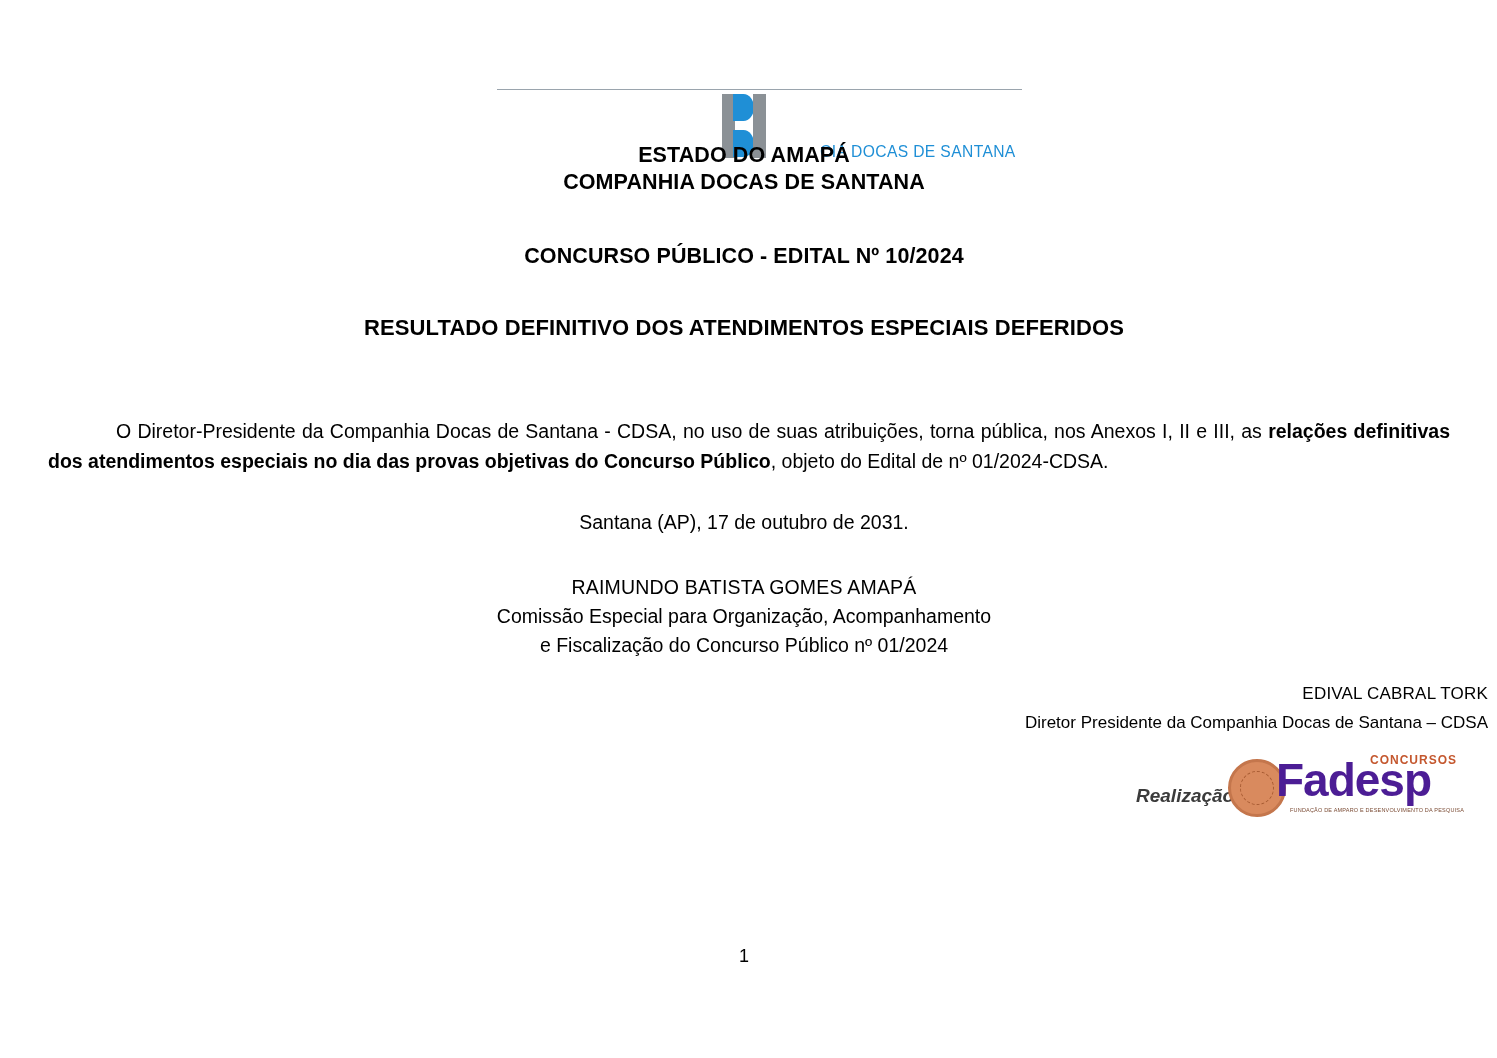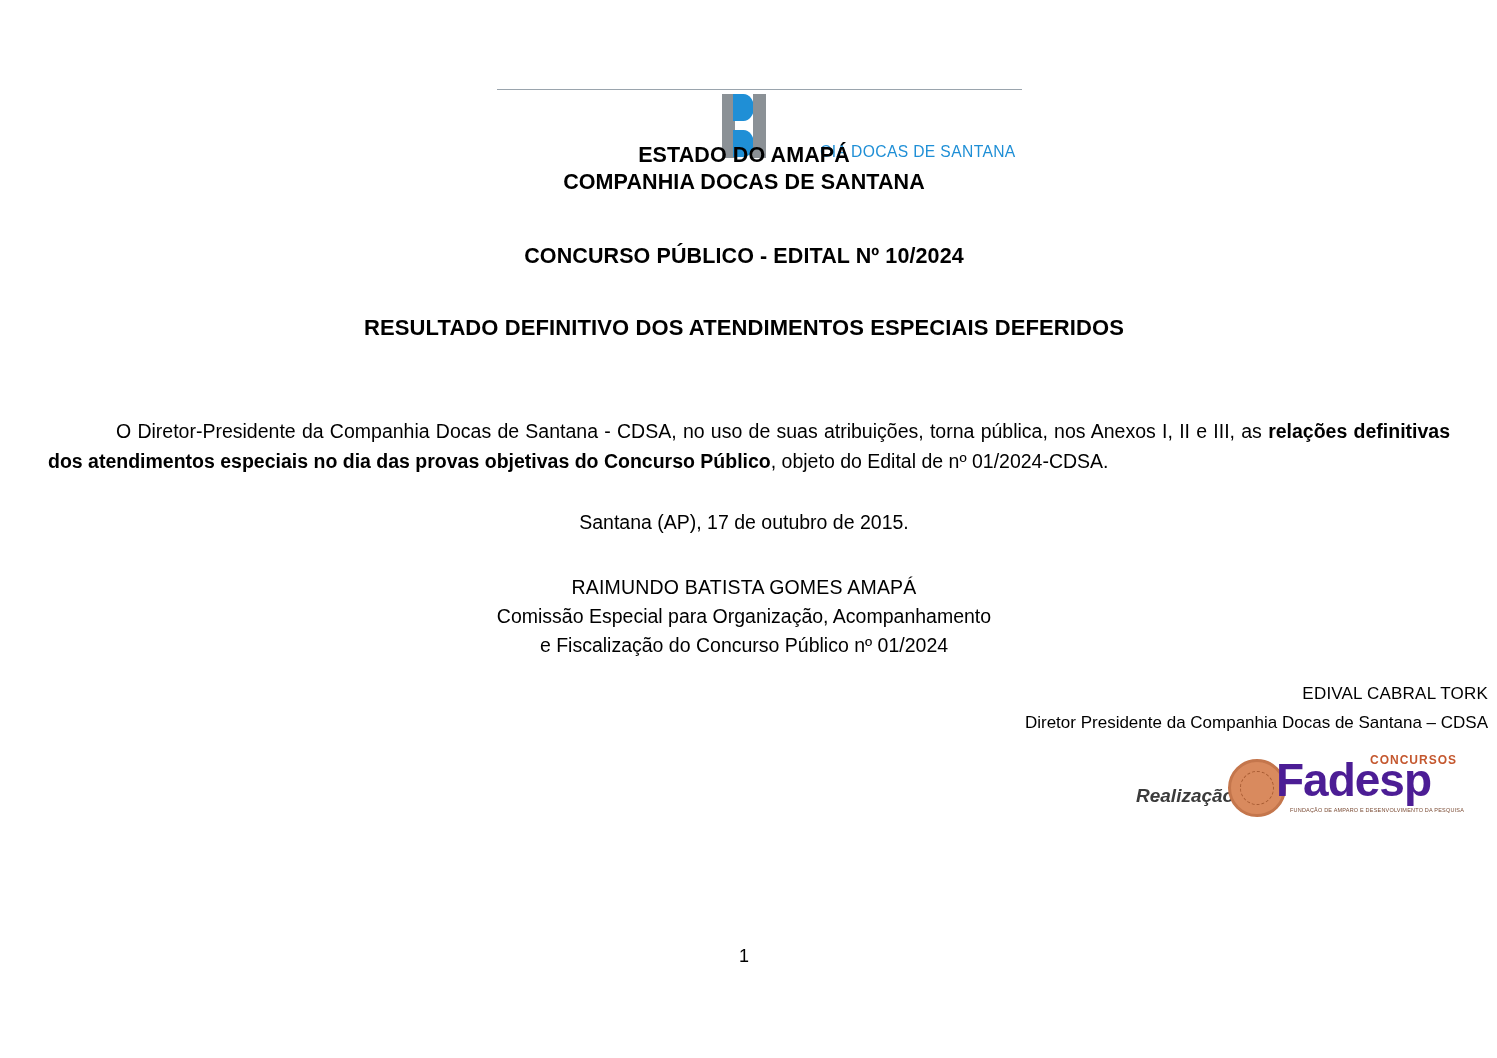--- a/index.html
+++ b/index.html
@@ -268,21 +268,21 @@
     <div class="title-line">COMPANHIA DOCAS DE SANTANA</div>
     <div class="edital-line">CONCURSO PÚBLICO - EDITAL Nº 10/2024</div>
     <div class="result-line">RESULTADO DEFINITIVO DOS ATENDIMENTOS ESPECIAIS DEFERIDOS</div>
   </div>
 
   <p class="body-par">
     <span class="indent"></span><span>O Diretor-Presidente da Companhia Docas de Santana - CDSA, no uso de suas atribuições, torna pública, nos Anexos I, II e III, as </span><b>relações definitivas dos atendimentos especiais no dia das provas objetivas do Concurso Público</b><span>, objeto do Edital de nº 01/2024-CDSA.</span>
   </p>
 
   <div class="sig-block">
-    <div class="sig-city">Santana (AP), 17 de outubro de 2015.</div>
+    <div class="sig-city">Santana (AP), 17 de outubro de 2031.</div>
     <div class="sig-name">RAIMUNDO BATISTA GOMES AMAPÁ</div>
     <div>Comissão Especial para Organização, Acompanhamento</div>
     <div>e Fiscalização do Concurso Público nº 01/2024</div>
   </div>
 
   <div class="sig-block2">
     <div class="sig-name">EDIVAL CABRAL TORK</div>
     <div>Diretor Presidente da Companhia Docas de Santana – CDSA</div>
   </div>
 

